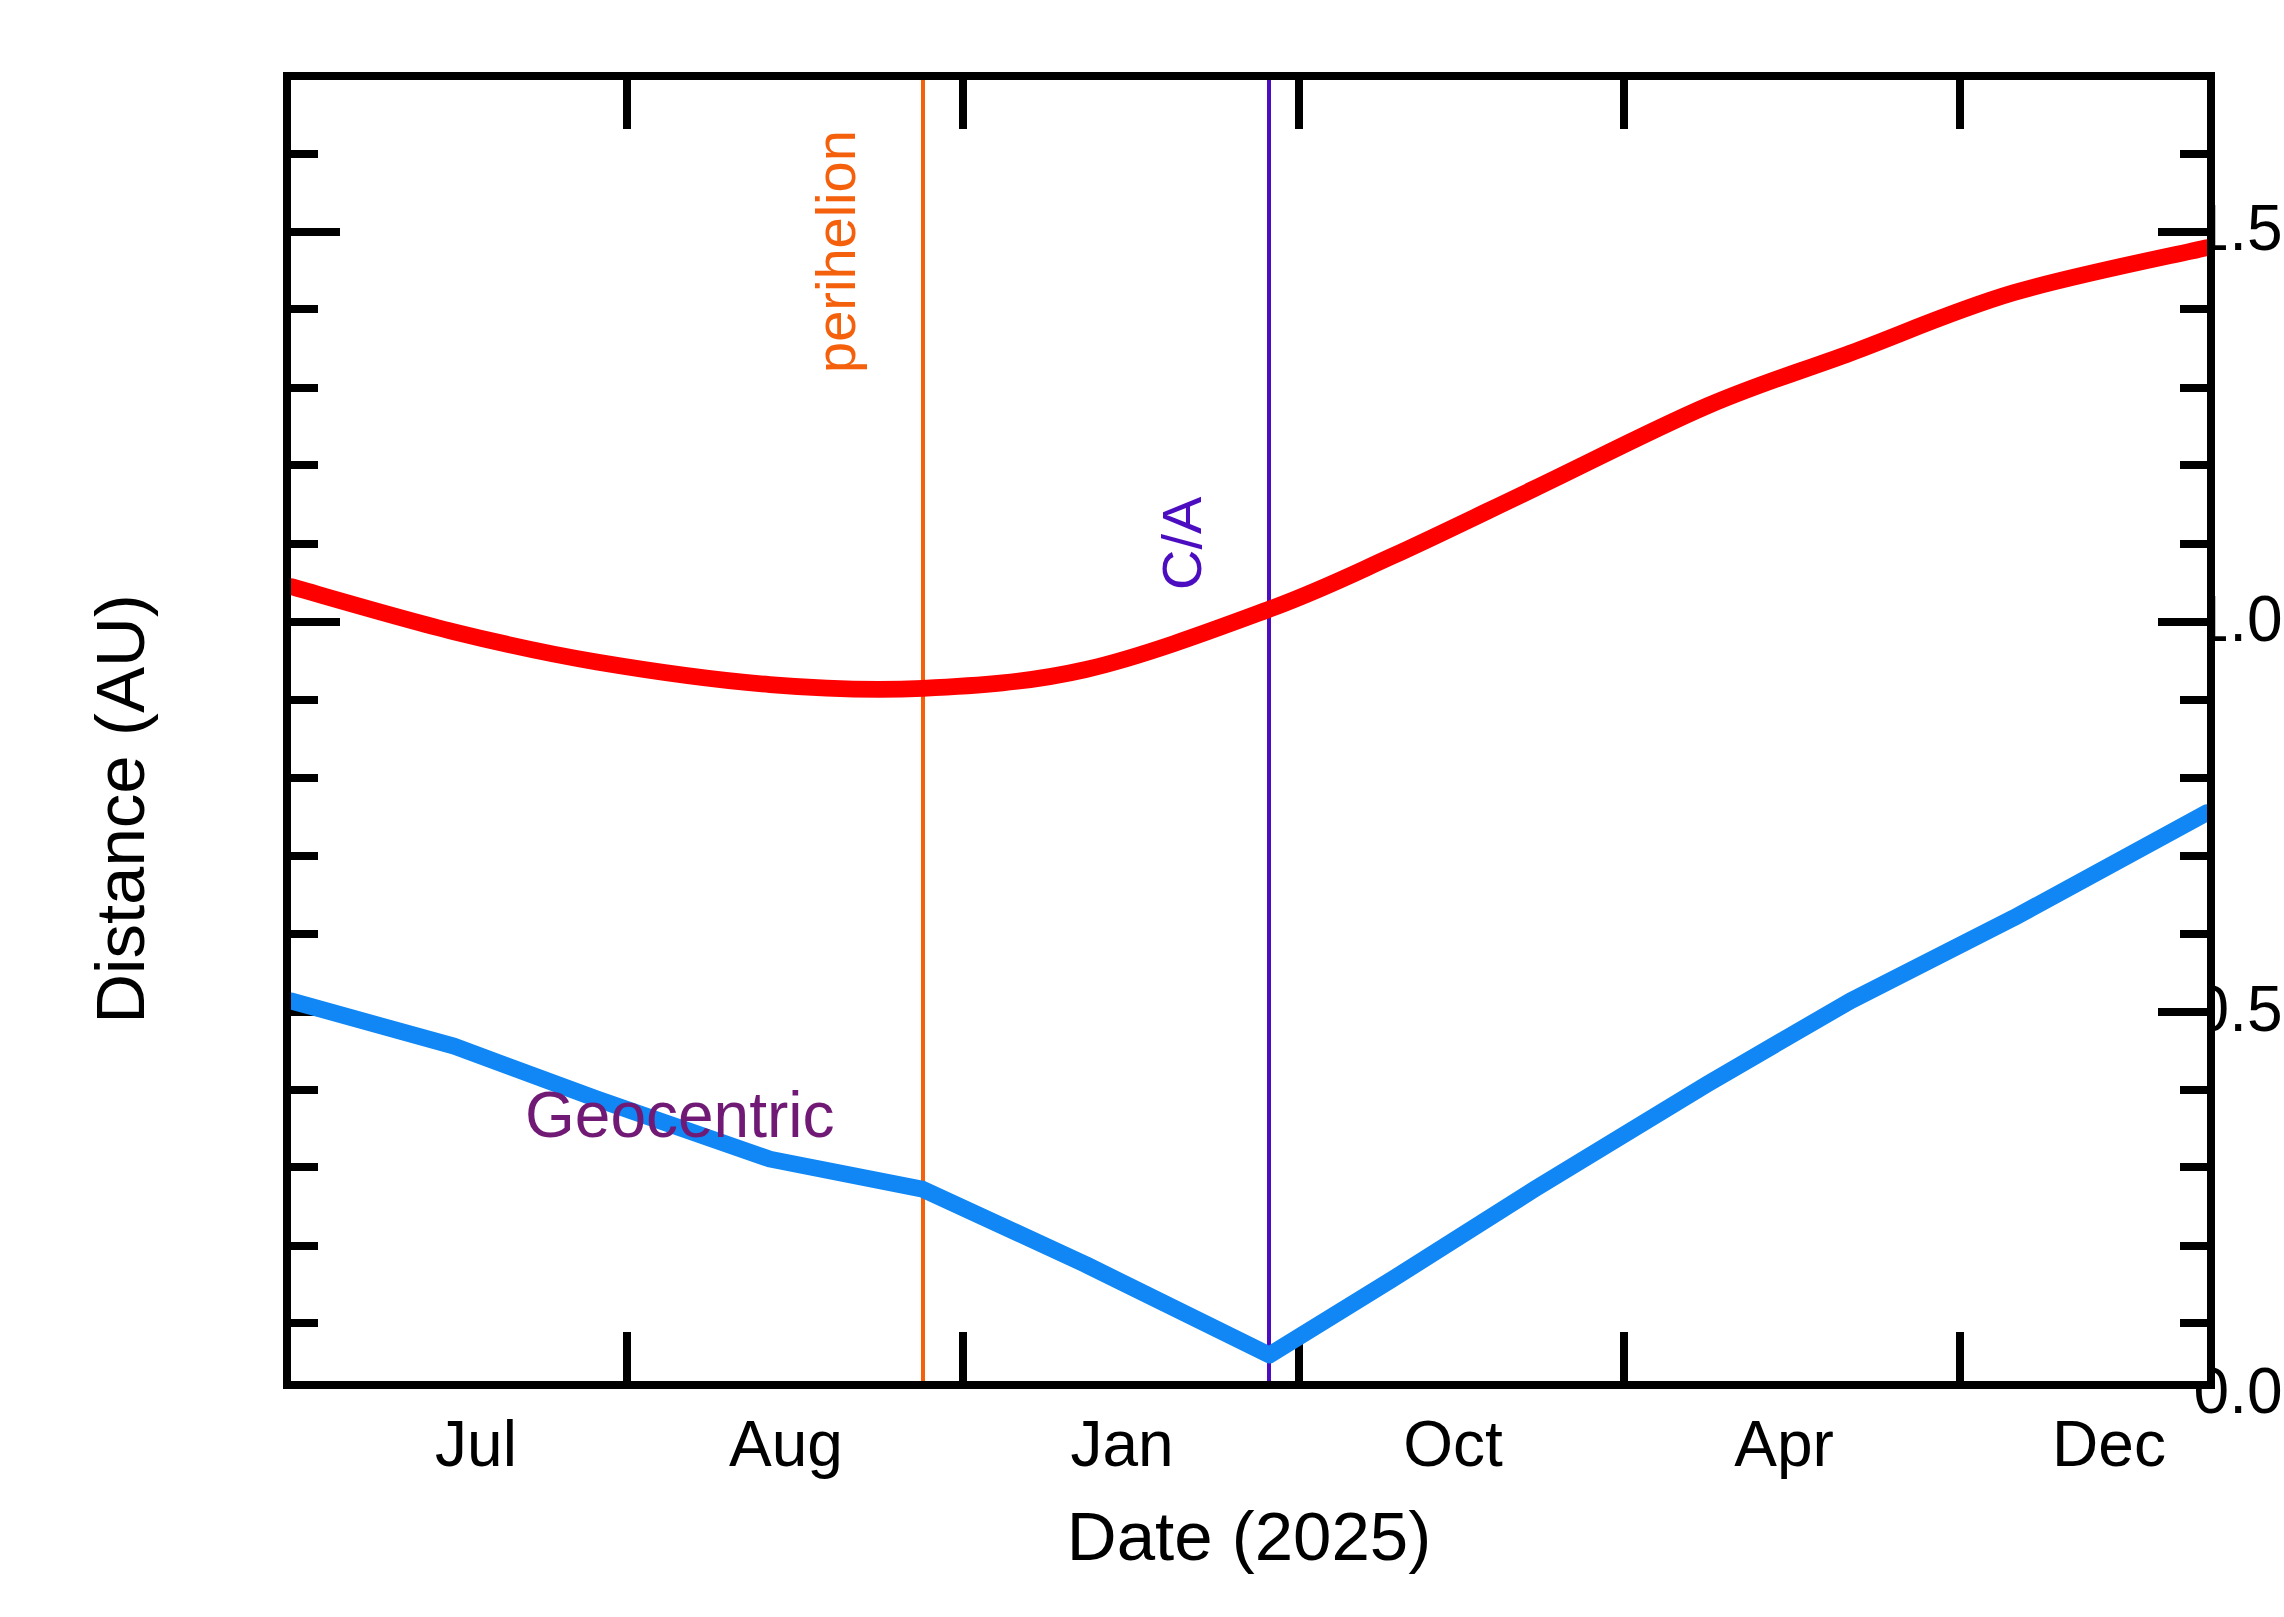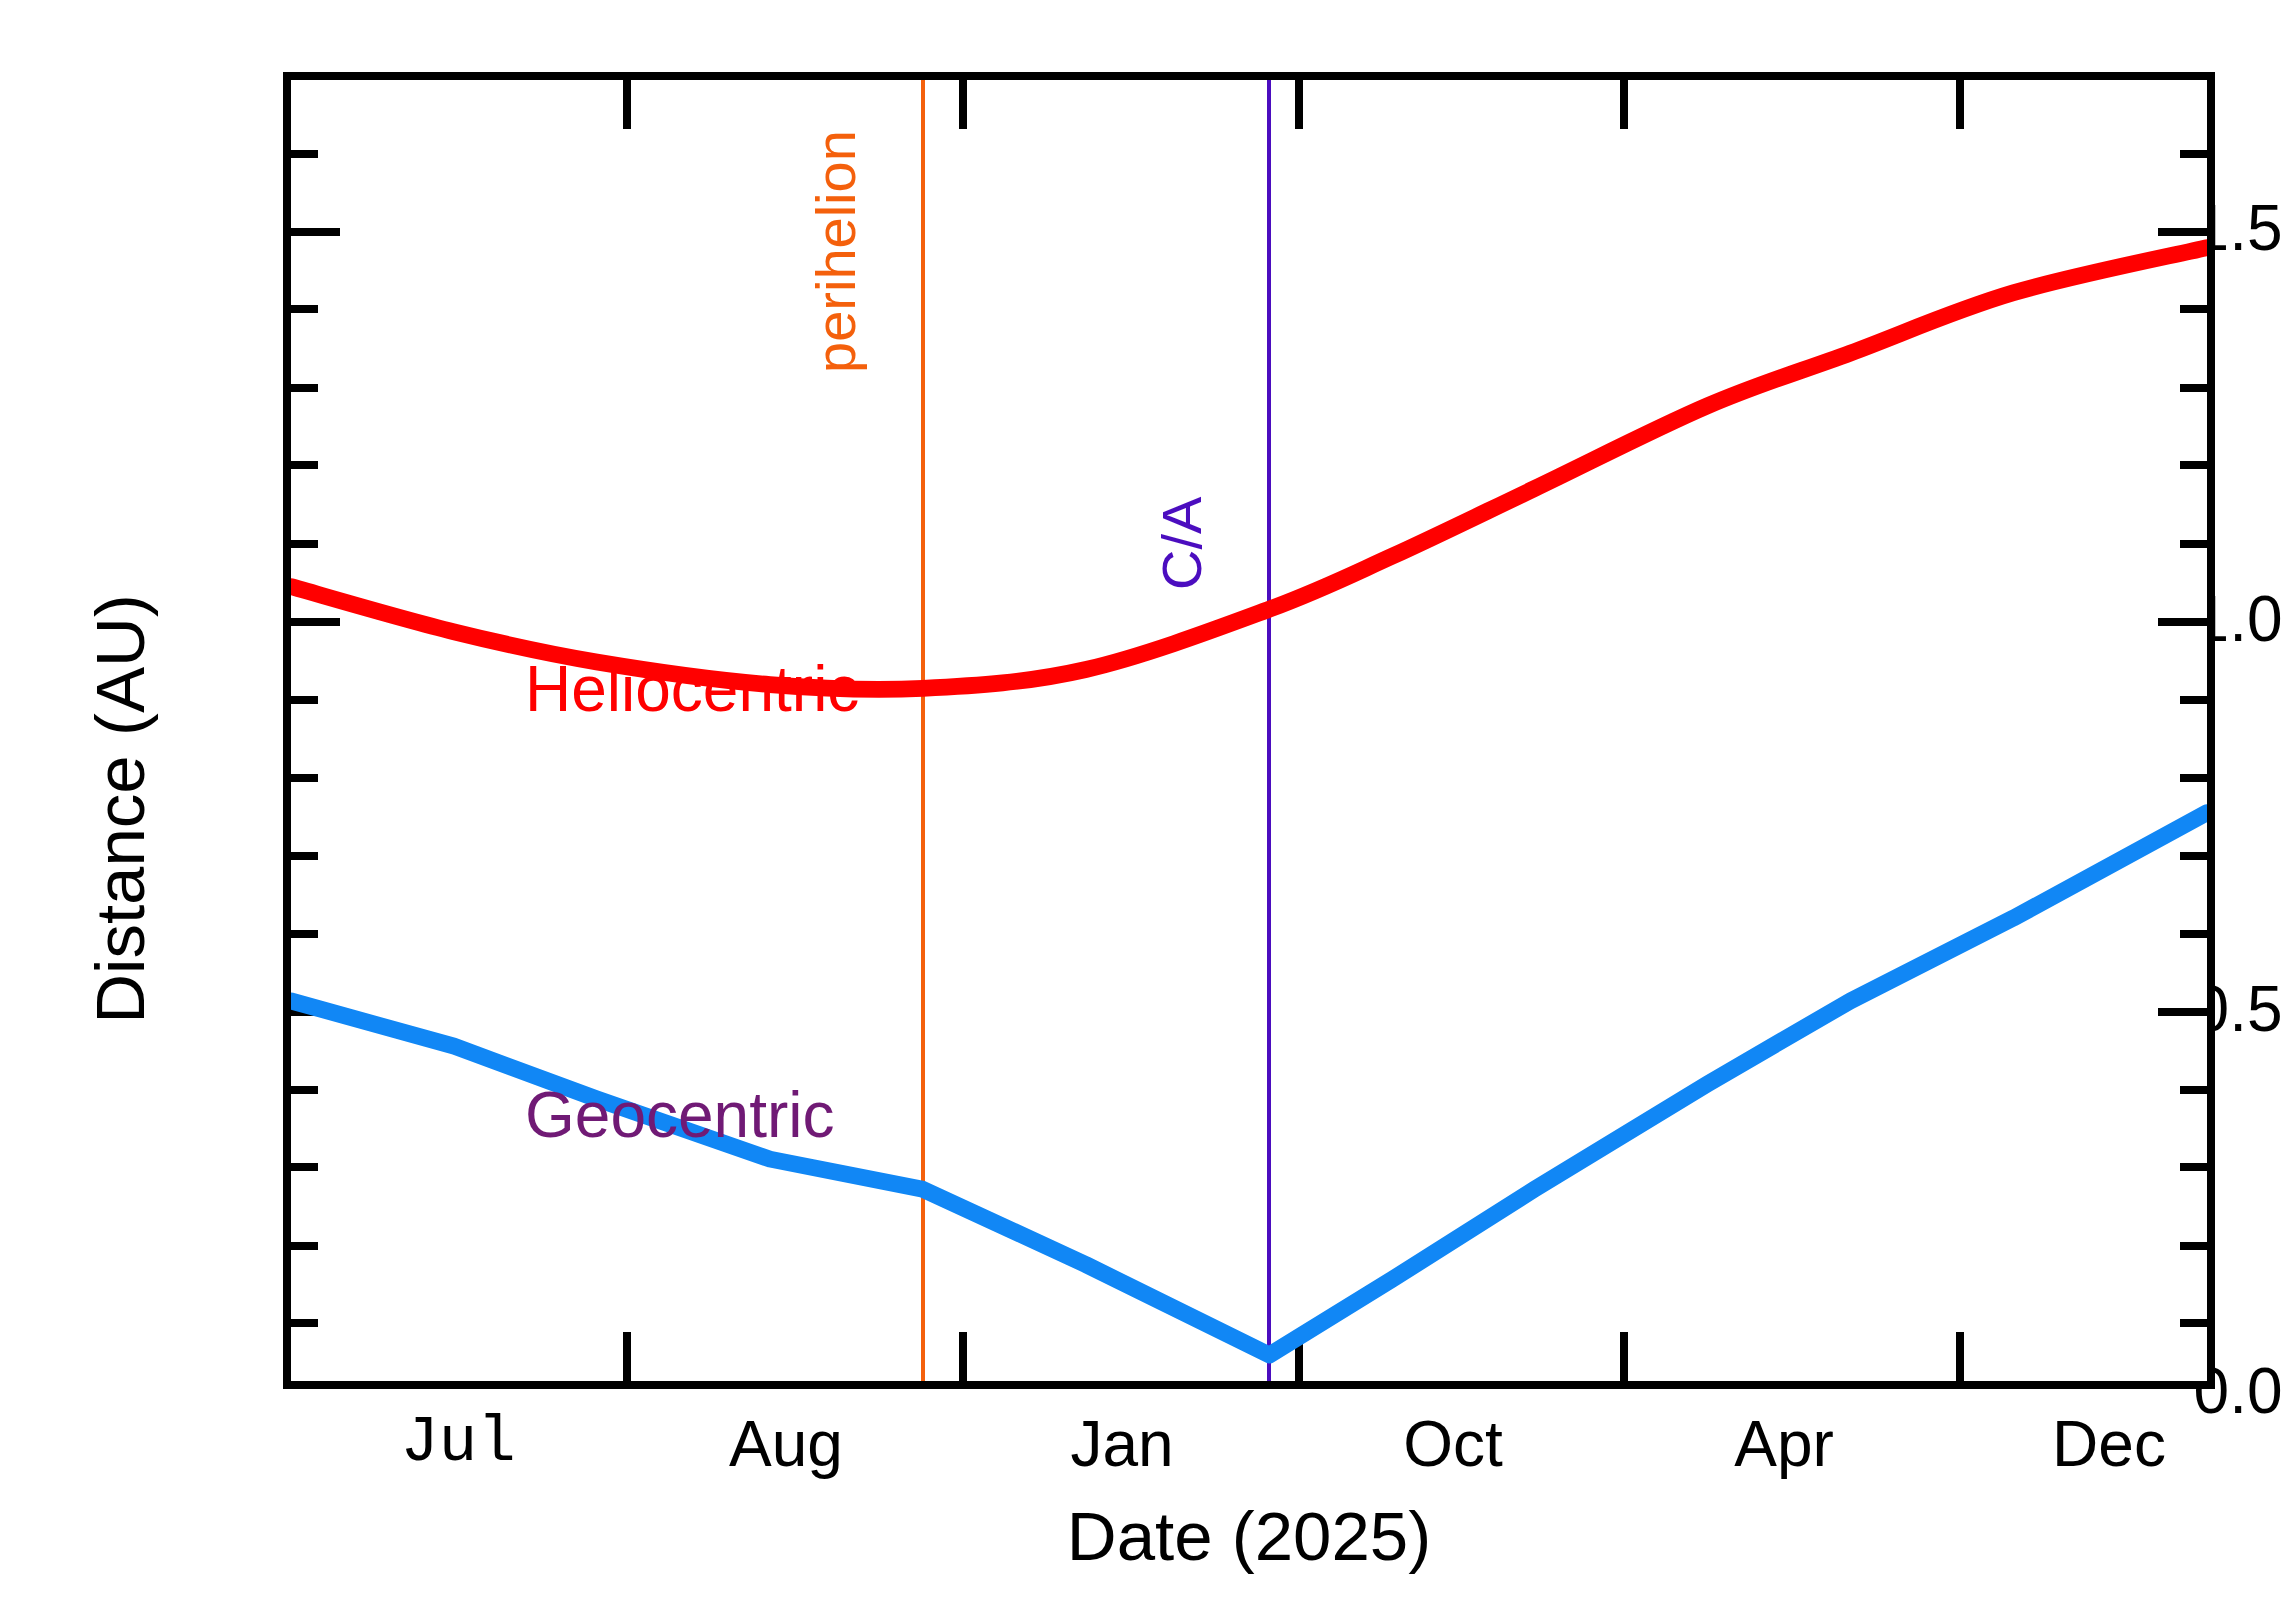--- a/index.html
+++ b/index.html
@@ -93,21 +93,21 @@
 
 <div id="root">
 
   <div id="yaxis-title">Distance (AU)</div>
 
   <div class="ylabel-text" style="top:228px;width:251px;">1.5</div>
   <div class="ylabel-text" style="top:619px;width:251px;">1.0</div>
   <div class="ylabel-text" style="top:1009px;width:251px;">0.5</div>
   <div class="ylabel-text" style="top:1391px;width:251px;">0.0</div>
 
-  <div class="xlabel-text" style="left:458px;font-family:Liberation Mono, monospace;">Jul</div>
+  <div class="xlabel-text" style="left:476px;">Jul</div>
   <div class="xlabel-text" style="left:786px;">Aug</div>
   <div class="xlabel-text" style="left:1122px;">Jan</div>
   <div class="xlabel-text" style="left:1453px;">Oct</div>
   <div class="xlabel-text" style="left:1784px;">Apr</div>
   <div class="xlabel-text" style="left:2109px;">Dec</div>
 
   <div id="xaxis-title">Date (2025)</div>
 
   <div id="plot-frame">
     <div id="plot-inner">
@@ -166,19 +166,18 @@
       <div class="event-label" style="left: 577px; top: 228px; color: rgb(244, 96, 12);">perihelion</div>
       <div class="event-label" style="left: 923px; top: 445px; color: rgb(75, 13, 191);">C/A</div>
 
       <svg id="curves" viewBox="0 0 2516 1708" preserveAspectRatio="none">
 
         <path id="helio-path" fill="none" stroke="#ff0000" stroke-width="22" stroke-linecap="round" stroke-linejoin="round" d="M 0.00,665.10 C 35.69,674.99 147.21,707.96 214.13,724.44 C 281.04,740.92 332.34,752.46 401.49,764.00 C 470.63,775.54 557.62,787.90 629.00,793.67 C 700.38,799.44 760.60,801.91 829.74,798.62 C 898.89,795.32 968.04,791.20 1043.87,773.89 C 1119.71,756.58 1217.85,719.50 1284.77,694.77 C 1351.68,670.05 1387.37,651.91 1445.36,625.54 C 1503.35,599.17 1563.58,569.50 1632.72,536.53 C 1701.87,503.56 1791.09,457.41 1860.23,427.74 C 1929.38,398.07 1980.68,383.24 2047.60,358.51 C 2114.51,333.79 2183.66,302.47 2261.72,279.39 C 2339.79,256.32 2473.62,229.94 2516.00,220.05"></path>
 
         <path id="geo-path" fill="none" stroke="#1187f5" stroke-width="22" stroke-linecap="round" stroke-linejoin="round" d="M 0.00,1209.05 L 214.13,1268.39 L 401.49,1337.62 L 629.00,1416.74 L 829.74,1456.30 L 1043.87,1555.20 L 1284.77,1673.88 L 1445.36,1574.98 L 1632.72,1456.30 L 1860.23,1317.84 L 2047.60,1209.05 L 2261.72,1100.26 L 2516.00,961.80"></path>
       </svg>
 
-      <div class="series-label" style="left:234px;top:572px;color:#ff0000;">Heliocentric</div>
       <div class="series-label" style="left:234px;top:998px;color:#701a75;">Geocentric</div>
 
     </div>
   </div>
 </div>
 
 
 </body></html>

